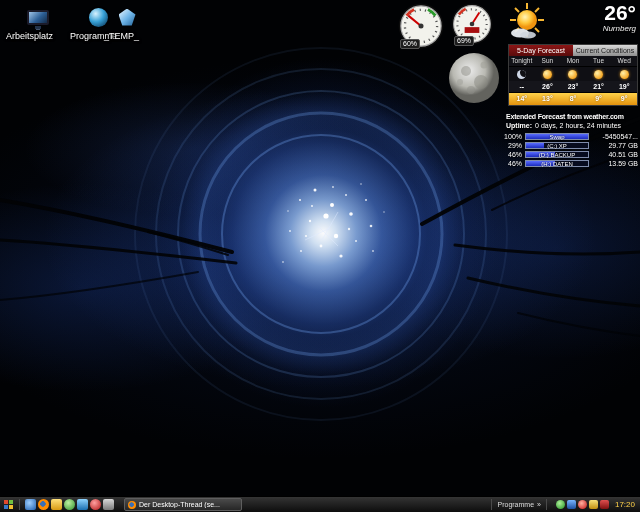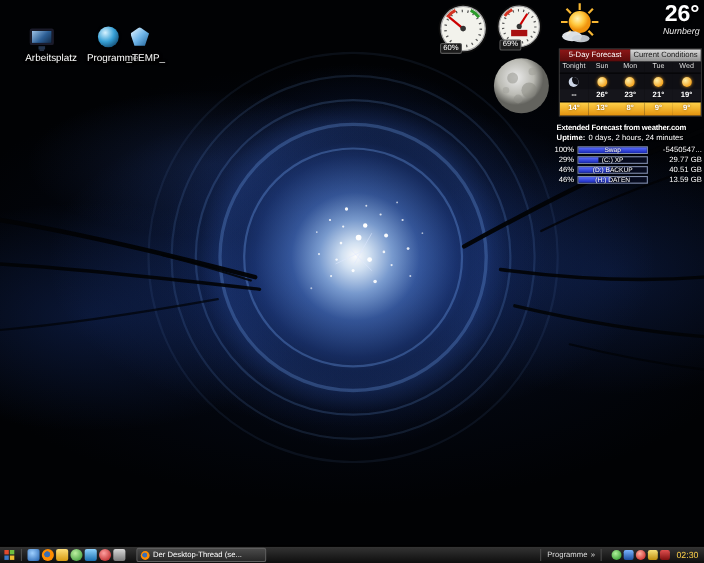--- a/index.html
+++ b/index.html
@@ -16,21 +16,21 @@
       radial-gradient(ellipse 60% 42% at 50% 48%, rgba(40,80,180,0.40), rgba(0,0,0,0) 72%),
       radial-gradient(ellipse 45% 30% at 13% 58%, rgba(25,55,130,0.35), rgba(0,0,0,0) 70%),
       radial-gradient(ellipse 45% 32% at 87% 50%, rgba(25,55,130,0.30), rgba(0,0,0,0) 70%),
       radial-gradient(ellipse 35% 18% at 30% 30%, rgba(60,100,200,0.18), rgba(0,0,0,0) 75%),
       radial-gradient(ellipse 80% 52% at 50% 52%, rgba(15,35,90,0.30), rgba(0,0,0,0) 78%),
       #010204;
   }
   .wallfx{ position:absolute; inset:0; }
 
   
-  .dicon{ position:absolute; top:22px; text-align:right; cursor:default; }
+  .dicon{ position:absolute; top:6px; text-align:left; cursor:default; }
   .dicon .art{ height:22px; display:flex; align-items:center; justify-content:center; }
   .dlabel{ margin-top:3px; font-size:9px; color:#fff; text-shadow:1px 1px 2px #000, 0 0 3px #000; }
   .icon-computer{ position:relative; width:22px; height:15px; border:2px solid #1b1b2a;
     border-radius:2px; background:linear-gradient(135deg,#9fc4e8,#2d5f96 55%,#132a47); }
   .icon-computer::after{ content:""; position:absolute; left:6px; top:14px; width:6px; height:3px;
     background:#22324a; box-shadow:0 2px 0 -1px #44546c; }
   .icon-globe{ width:19px; height:19px; border-radius:50%;
     background:radial-gradient(circle at 35% 30%, #d6f2ff, #37a0d6 45%, #0b3a5e 90%);
     box-shadow:0 0 2px #000; }
   .icon-crystal{ width:17px; height:17px;
@@ -380,14 +380,14 @@
   <span class="tb-sep"></span>
 
   <span class="tray">
     <span class="tray-dot" style="border-radius:50%; background:radial-gradient(circle at 40% 35%,#aef09a,#1f8f1f)"></span>
     <span class="tray-dot" style="background:linear-gradient(#7ab5ff,#1c4fa0)"></span>
     <span class="tray-dot" style="border-radius:50%; background:radial-gradient(circle at 40% 35%,#ffb0a0,#c01010)"></span>
     <span class="tray-dot" style="background:linear-gradient(#f6e27a,#c09010)"></span>
     <span class="tray-dot" style="background:linear-gradient(#e05050,#801010)"></span>
   </span>
 
-  <span class="clock">02:30</span>
+  <span class="clock">17:20</span>
 </div>
 
 </body></html>

